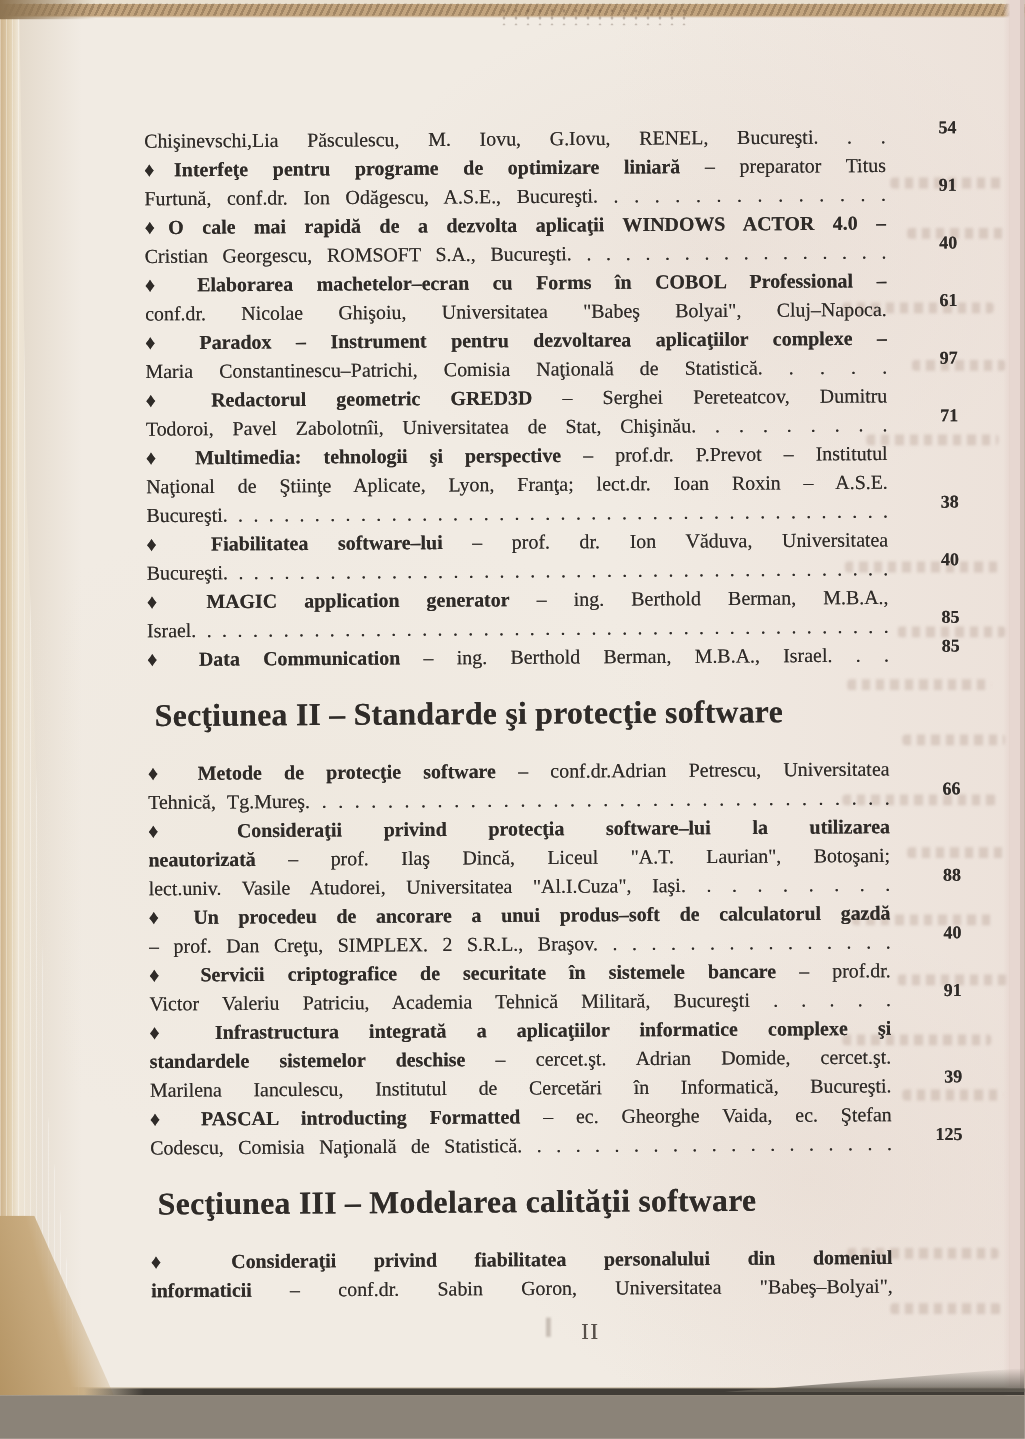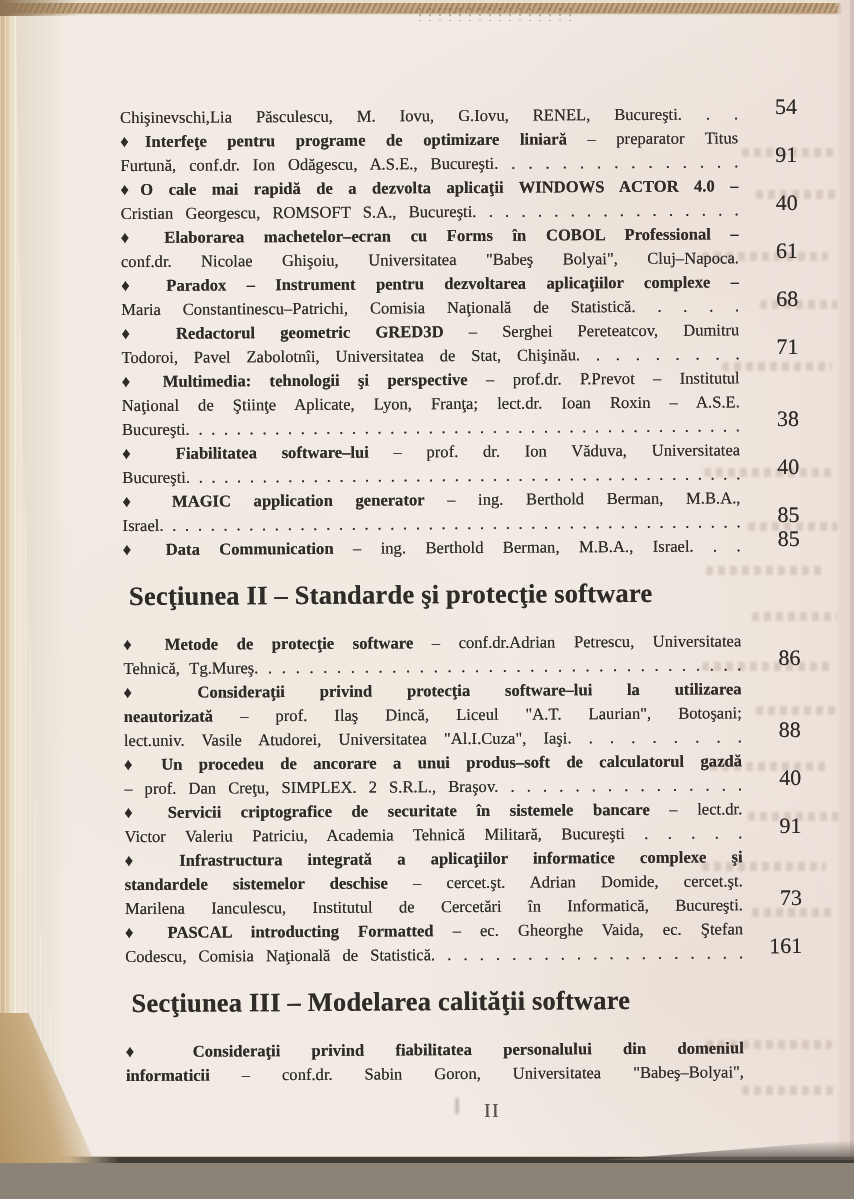--- a/index.html
+++ b/index.html
@@ -89,21 +89,21 @@
     color:var(--ink,#2f2b28);
     text-shadow:0 0 .45px rgba(47,43,40,.75);
   }
   .line{position:relative;height:24px;}
   .jt{
     width:618px;height:24px;overflow:hidden;
     font-size:16.6px;line-height:24px;
     text-align:justify;text-align-last:justify;
   }
   .b{font-weight:700;}
-  .pg{position:absolute;right:3px;top:-7px;font-size:22px;line-height:24px;}
+  .pg{position:absolute;right:3px;top:-7px;font-size:15px;line-height:24px;font-weight:bold;}
   .section-heading{
     font-size:26.5px;font-weight:700;letter-spacing:.2px;white-space:nowrap;
     margin:19px 0 21px 6px;line-height:31px;
   }
   .footer-num{
     margin-top:14px;text-align:center;font-size:19px;letter-spacing:1.5px;
     color:#57504a;transform:translateX(26px);
   }
 </style>
 </head>
@@ -164,21 +164,21 @@
         <div class="line">
     <div class="jt"><span class="b"></span><span class="r">conf.dr. Nicolae Ghişoiu, Universitatea "Babeş Bolyai", Cluj–Napoca.</span></div>
     <span class="pg">61</span>
   </div>
         <div class="line">
     <div class="jt"><span class="b">♦ Paradox – Instrument pentru dezvoltarea aplicaţiilor complexe –</span><span class="r"></span></div>
 
   </div>
         <div class="line">
     <div class="jt"><span class="b"></span><span class="r">Maria Constantinescu–Patrichi, Comisia Naţională de Statistică. . . . .</span></div>
-    <span class="pg">68</span>
+    <span class="pg">97</span>
   </div>
         <div class="line">
     <div class="jt"><span class="b">♦ Redactorul geometric GRED3D</span><span class="r"> – Serghei Pereteatcov, Dumitru</span></div>
 
   </div>
         <div class="line">
     <div class="jt"><span class="b"></span><span class="r">Todoroi, Pavel Zabolotnîi, Universitatea de Stat, Chişinău. . . . . . . . .</span></div>
     <span class="pg">71</span>
   </div>
         <div class="line">
@@ -215,21 +215,21 @@
   </div>
       </div>
     <div class="section-heading">Secţiunea II – Standarde şi protecţie software</div>
     <div class="block">
         <div class="line">
     <div class="jt"><span class="b">♦ Metode de protecţie software</span><span class="r"> – conf.dr.Adrian Petrescu, Universitatea</span></div>
 
   </div>
         <div class="line">
     <div class="jt"><span class="b"></span><span class="r">Tehnică, Tg.Mureş. . . . . . . . . . . . . . . . . . . . . . . . . . . . . . . . . . . .</span></div>
-    <span class="pg">86</span>
+    <span class="pg">66</span>
   </div>
         <div class="line">
     <div class="jt"><span class="b">♦ Consideraţii privind protecţia software–lui la utilizarea</span><span class="r"></span></div>
 
   </div>
         <div class="line">
     <div class="jt"><span class="b">neautorizată</span><span class="r"> – prof. Ilaş Dincă, Liceul "A.T. Laurian", Botoşani;</span></div>
 
   </div>
         <div class="line">
@@ -238,46 +238,46 @@
   </div>
         <div class="line">
     <div class="jt"><span class="b">♦ Un procedeu de ancorare a unui produs–soft de calculatorul gazdă</span><span class="r"></span></div>
 
   </div>
         <div class="line">
     <div class="jt"><span class="b"></span><span class="r">– prof. Dan Creţu, SIMPLEX. 2 S.R.L., Braşov. . . . . . . . . . . . . . . .</span></div>
     <span class="pg">40</span>
   </div>
         <div class="line">
-    <div class="jt"><span class="b">♦ Servicii criptografice de securitate în sistemele bancare</span><span class="r"> – lect.dr.</span></div>
+    <div class="jt"><span class="b">♦ Servicii criptografice de securitate în sistemele bancare</span><span class="r"> – prof.dr.</span></div>
 
   </div>
         <div class="line">
     <div class="jt"><span class="b"></span><span class="r">Victor Valeriu Patriciu, Academia Tehnică Militară, Bucureşti . . . . .</span></div>
     <span class="pg">91</span>
   </div>
         <div class="line">
     <div class="jt"><span class="b">♦ Infrastructura integrată a aplicaţiilor informatice complexe şi</span><span class="r"></span></div>
 
   </div>
         <div class="line">
     <div class="jt"><span class="b">standardele sistemelor deschise</span><span class="r"> – cercet.şt. Adrian Domide, cercet.şt.</span></div>
 
   </div>
         <div class="line">
     <div class="jt"><span class="b"></span><span class="r">Marilena Ianculescu, Institutul de Cercetări în Informatică, Bucureşti.</span></div>
-    <span class="pg">73</span>
+    <span class="pg">39</span>
   </div>
         <div class="line">
     <div class="jt"><span class="b">♦ PASCAL introducting Formatted</span><span class="r"> – ec. Gheorghe Vaida, ec. Ştefan</span></div>
 
   </div>
         <div class="line">
     <div class="jt"><span class="b"></span><span class="r">Codescu, Comisia Naţională de Statistică. . . . . . . . . . . . . . . . . . . .</span></div>
-    <span class="pg">161</span>
+    <span class="pg">125</span>
   </div>
       </div>
     <div class="section-heading">Secţiunea III – Modelarea calităţii software</div>
     <div class="block">
         <div class="line">
     <div class="jt"><span class="b">♦ Consideraţii privind fiabilitatea personalului din domeniul</span><span class="r"></span></div>
 
   </div>
         <div class="line">
     <div class="jt"><span class="b">informaticii</span><span class="r"> – conf.dr. Sabin Goron, Universitatea "Babeş–Bolyai",</span></div>

